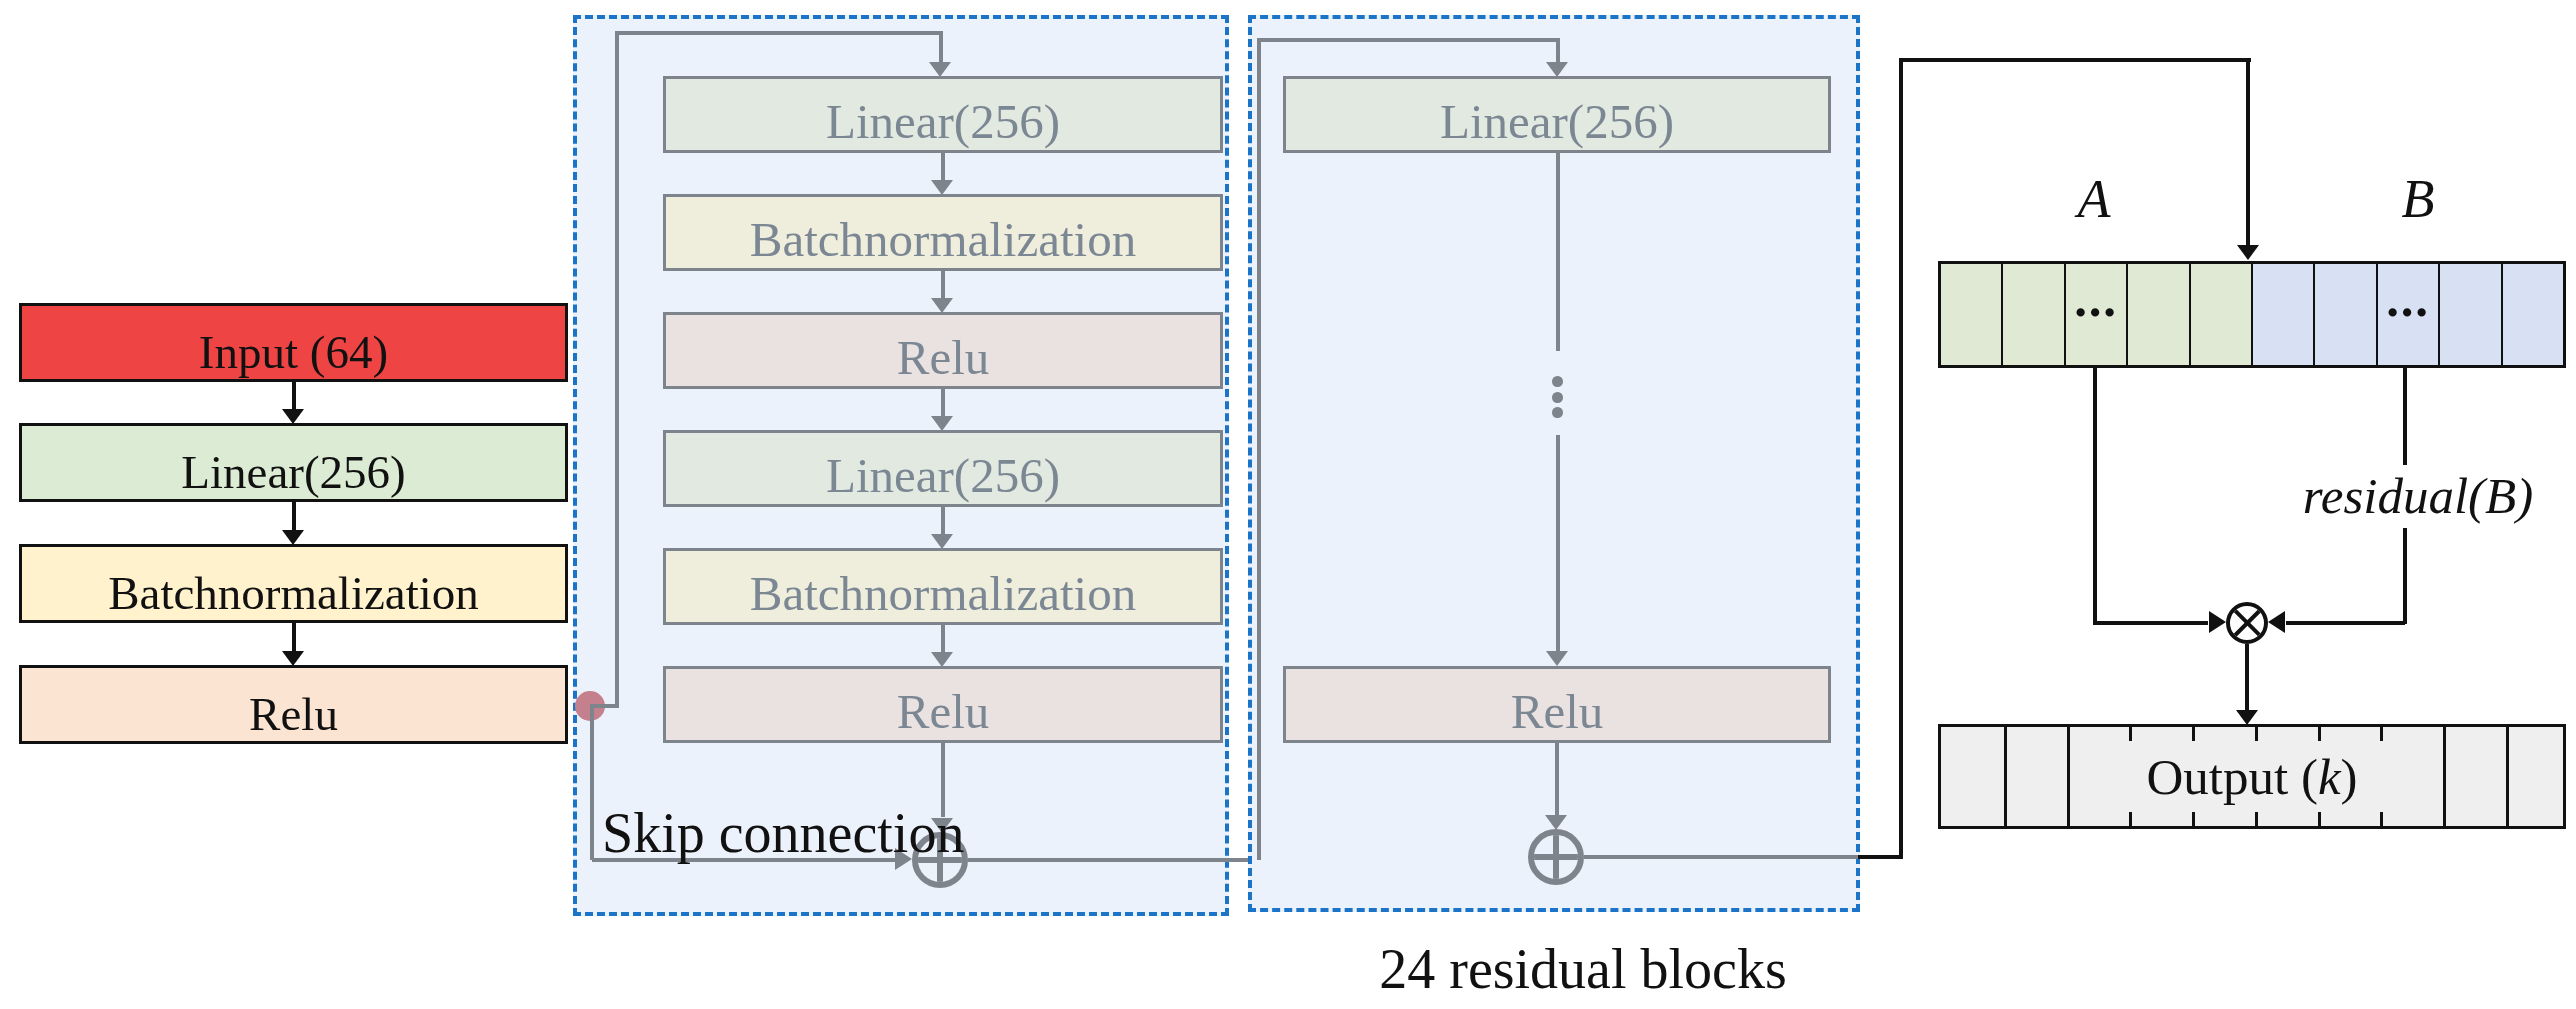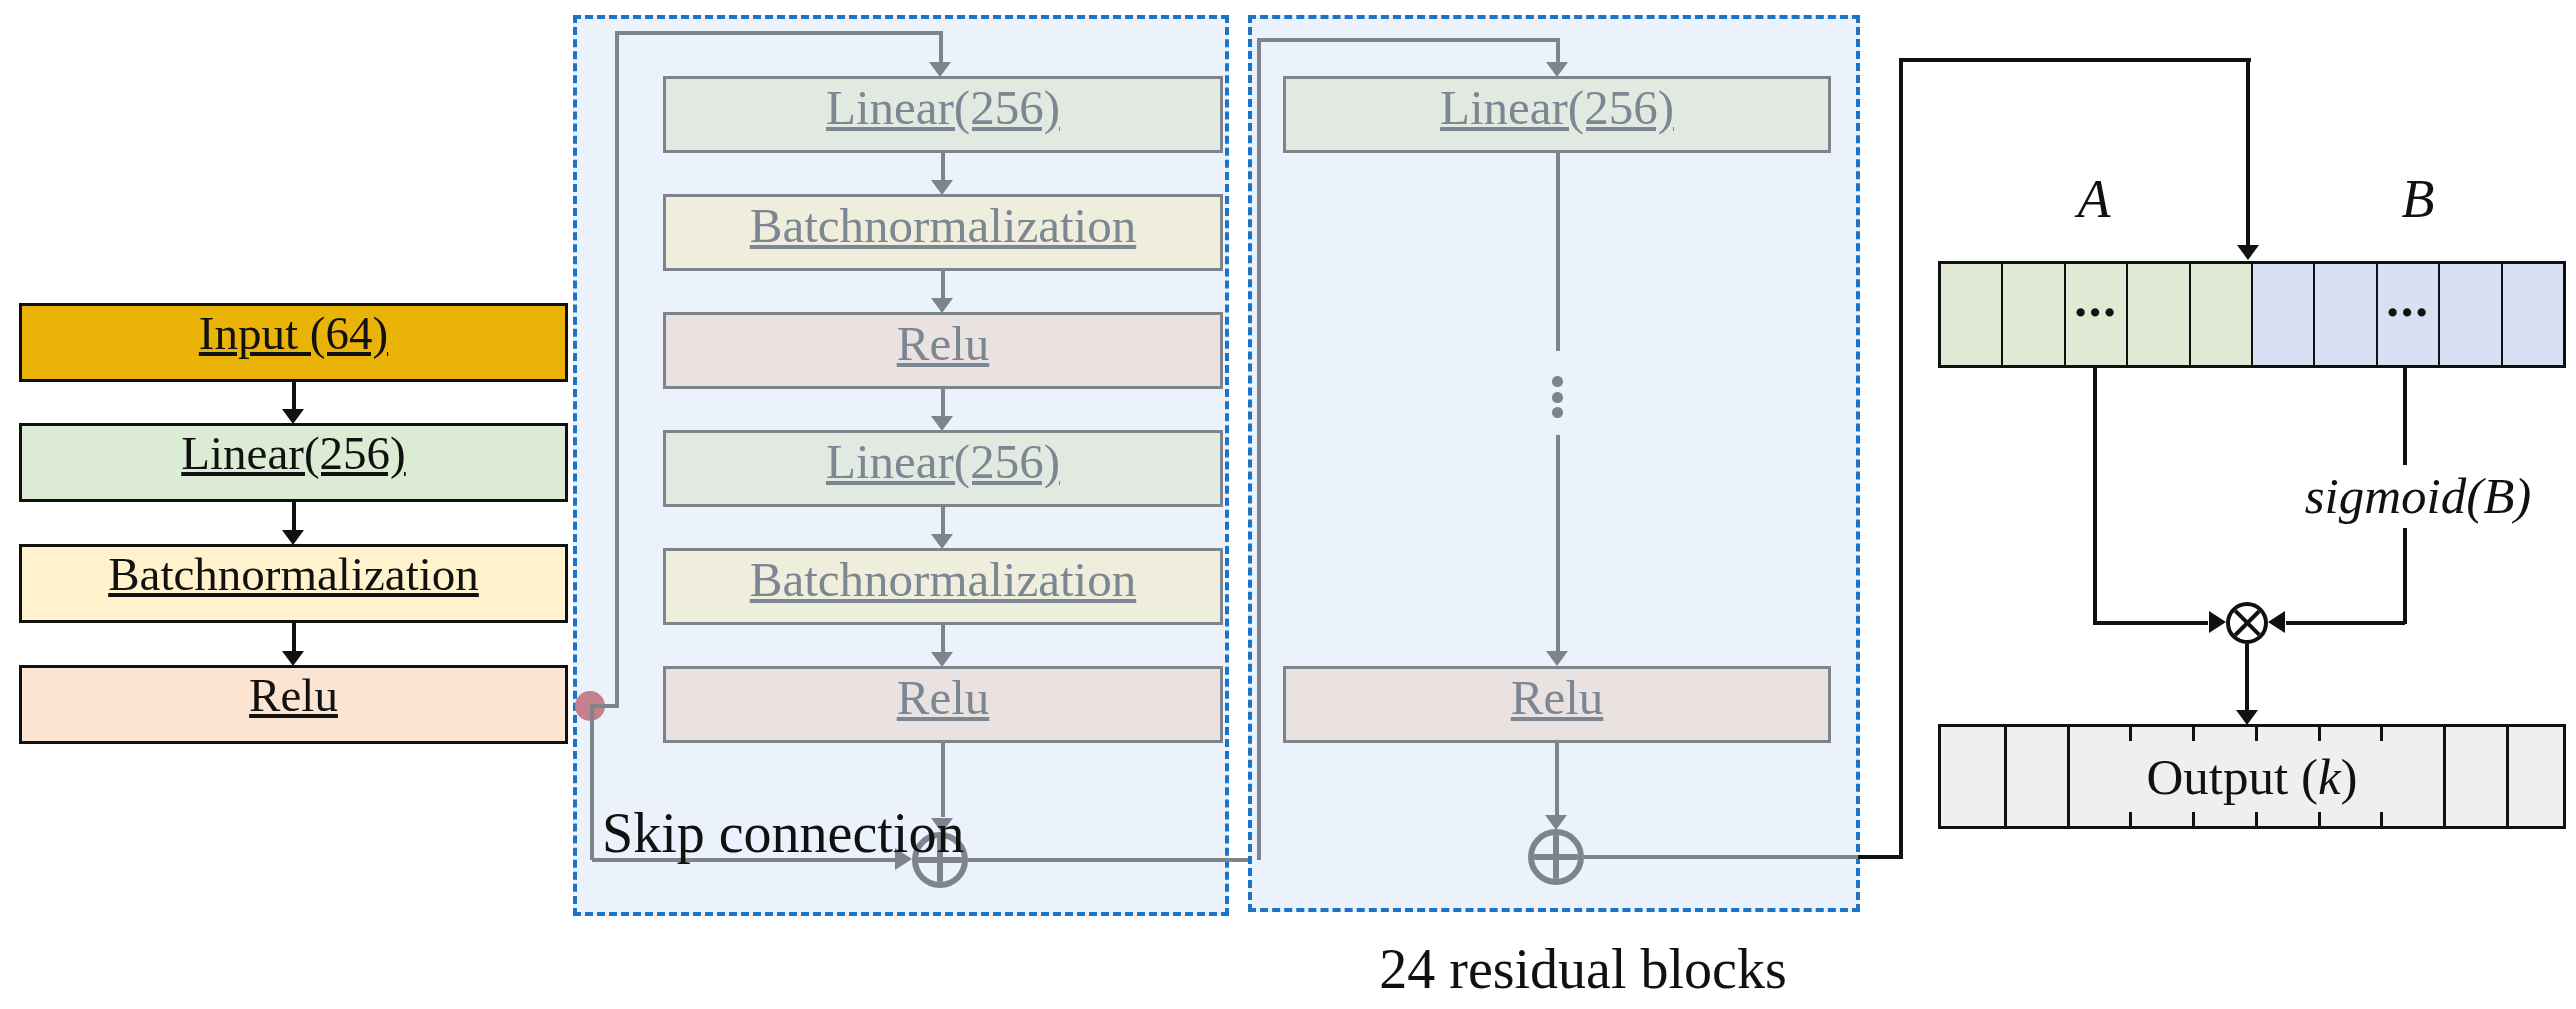--- a/index.html
+++ b/index.html
@@ -1,21 +1,21 @@
 <!DOCTYPE html>
 <html style="font-size:14px"><head>
 <meta charset="utf-8">
 <style>
   html,body{margin:0;padding:0;background:#ffffff;}
   #scene{position:relative;width:2576px;height:1009px;background:#ffffff;overflow:hidden;
          font-family:"Liberation Serif","DejaVu Serif",serif;}
-  .box{position:absolute;box-sizing:border-box;display:flex;align-items:flex-start;justify-content:center;text-align:center;text-decoration:underline;}
+  .box{position:absolute;box-sizing:border-box;display:flex;align-items:flex-end;justify-content:center;text-align:center;}
   .solidbox{border:3.5px solid #111111;color:#111111;font-size:47px;}
   .mutedbox{border:3.5px solid #7e848c;color:#7c8794;font-size:49px;}
-  .fill-input{background:#eab308;}
+  .fill-input{background:#ef4444;}
   .fill-linear{background:#dcebd3;}
   .fill-bn{background:#fff2cc;}
   .fill-relu{background:#fce4d3;}
   .fill-mlinear{background:#e1e9e0;}
   .fill-mbn{background:#efeedd;}
   .fill-mrelu{background:#eae2e1;}
   .dashedblock{position:absolute;box-sizing:border-box;border:4.4px dashed #1b74c8;background:#ecf2fb;}
   .line{position:absolute;}
   .gray{background:#7e848c;}
   .black{background:#111111;}
@@ -183,21 +183,21 @@
     </div>
     <div class="vcell cell-b"></div>
     <div class="vcell cell-b"></div>
   </div>
 
   <div class="line black" style="left:2093px;top:367px;width:3.5px;height:257px;"></div>
   <div class="line black" style="left:2093px;top:621px;width:115px;height:3.5px;"></div>
   <div class="ah ah-right-black" style="left:2209px;top:611px;"></div>
 
   <div class="line black" style="left:2403px;top:367px;width:3.5px;height:98px;"></div>
-  <div class="lbl mathlbl" style="left:2418px;top:467px;font-size:51px;">sigmoid(B)</div>
+  <div class="lbl mathlbl" style="left:2418px;top:467px;font-size:51px;">residual(B)</div>
   <div class="line black" style="left:2403px;top:528px;width:3.5px;height:96px;"></div>
   <div class="line black" style="left:2286px;top:621px;width:119px;height:3.5px;"></div>
   <div class="ah ah-left-black" style="left:2268px;top:611px;"></div>
 
   <div class="otimes" style="left:2226px;top:602px;"></div>
   <div class="line black" style="left:2245px;top:644px;width:3.5px;height:66px;"></div>
   <div class="ah ah-down-black" style="left:2236px;top:710px;"></div>
 
   <div class="outvec" style="left:1938px;top:724px;width:628px;height:105px;">
     <div class="odiv" style="left:63px;"></div>

